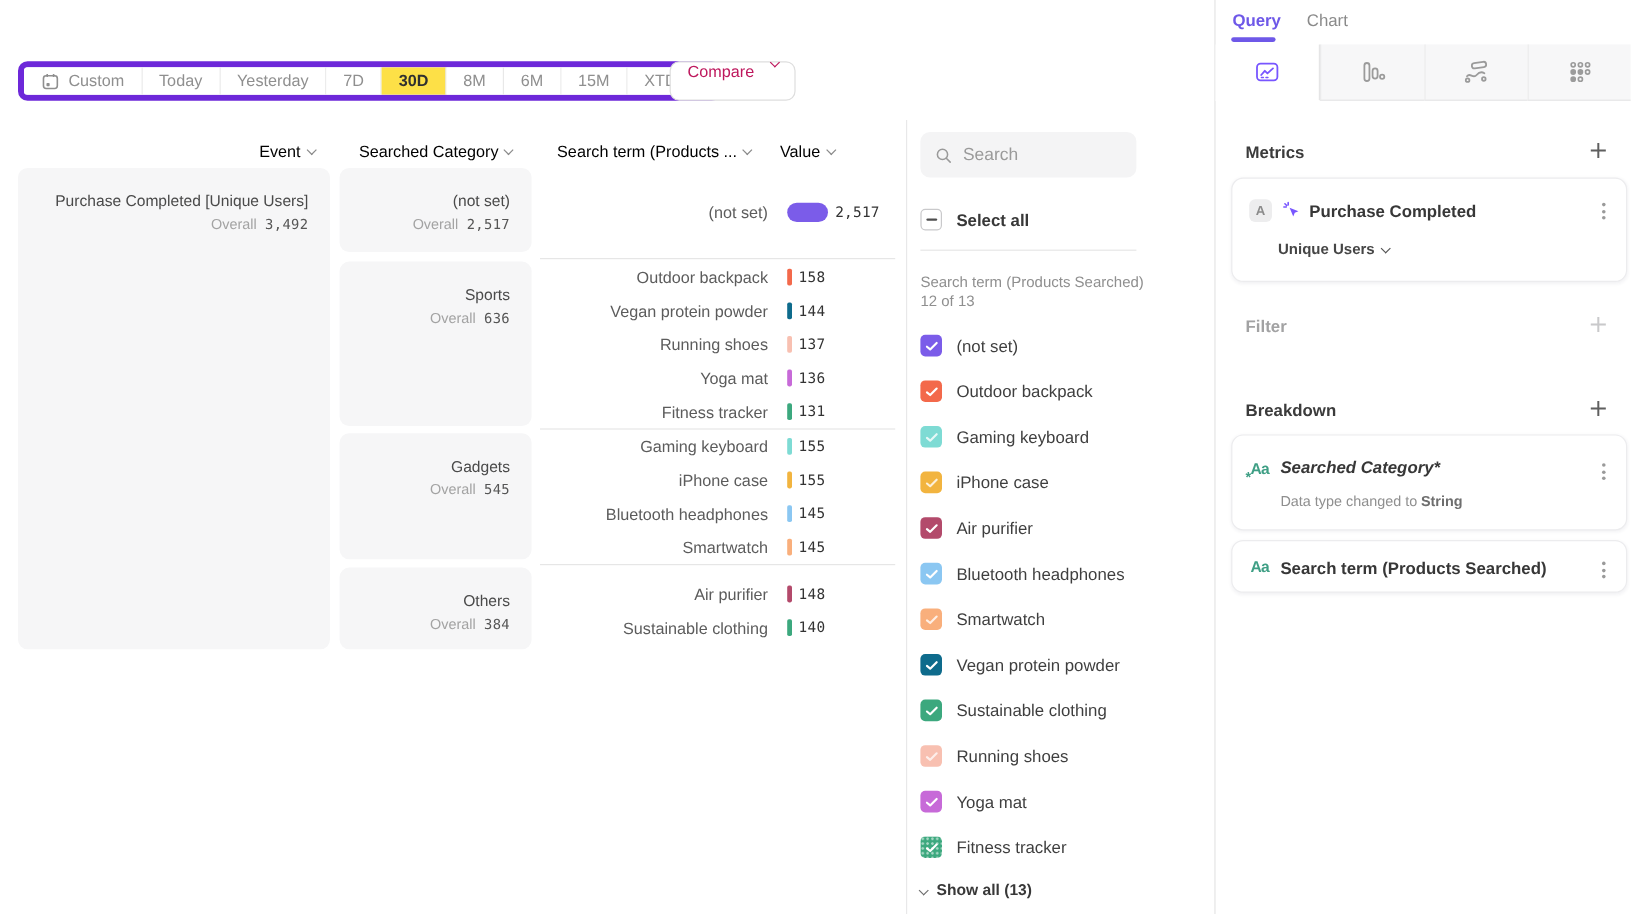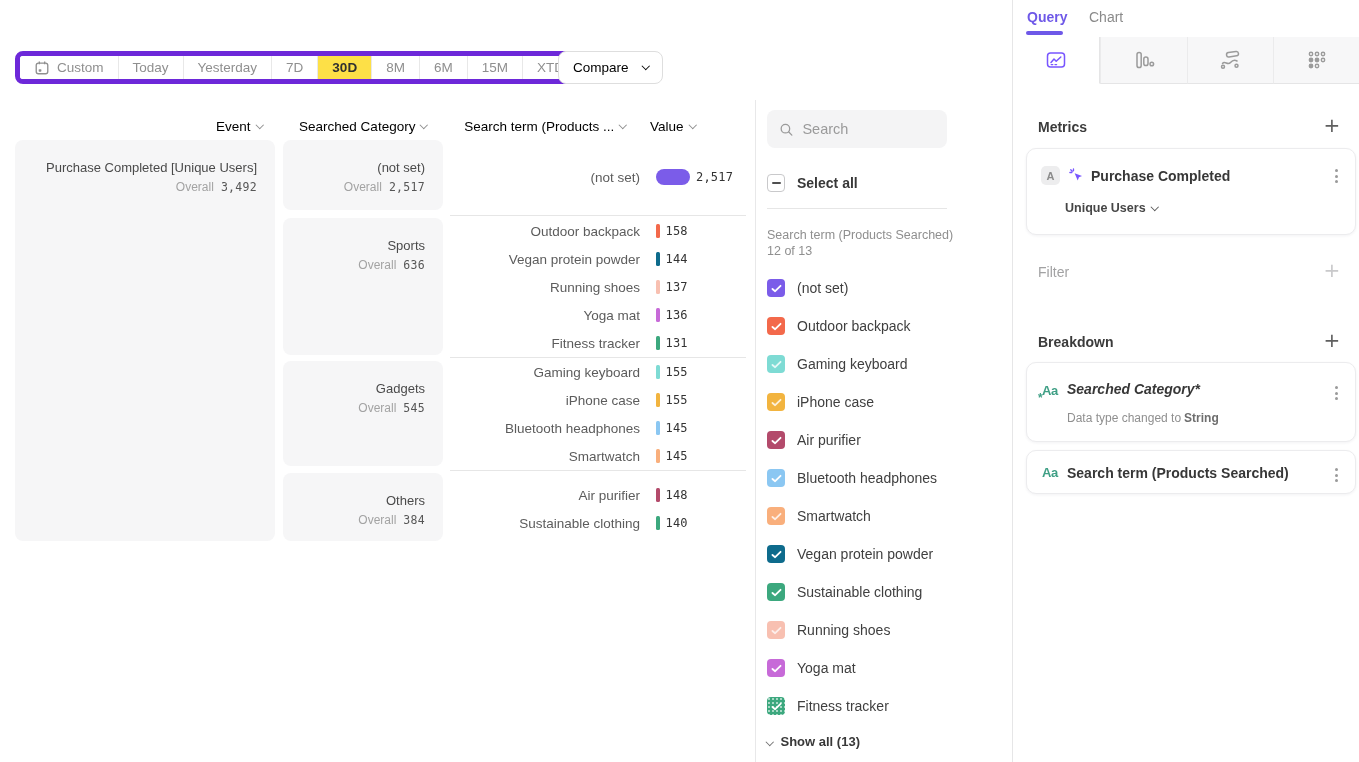--- a/index.html
+++ b/index.html
@@ -8,21 +8,21 @@
   .app{position:relative;width:1359px;height:762px;background:#fff;overflow:hidden}
   .mono{font-family:"DejaVu Sans Mono",monospace}
   .chev{display:inline-block;width:5.5px;height:5.5px;border-right:1.5px solid currentColor;border-bottom:1.5px solid currentColor;transform:rotate(45deg);margin-left:6px;margin-top:-3px;flex:0 0 auto}
   .kebab{display:flex;flex-direction:column;gap:2.5px;padding:3px;cursor:pointer}
   .kebab i{width:3px;height:3px;border-radius:50%;background:#9a9a9a}
   
   .seg-control{position:absolute;left:15px;top:51px;height:33px;display:flex;border:5px solid #6d28d9;border-radius:8px;background:#fff;overflow:hidden}
   .seg{display:flex;align-items:center;gap:7px;padding:0 14px;font-size:13.5px;color:#8f8f8f;background:#fff;border:0;border-right:1px solid #e8e8e8;cursor:pointer;font-family:inherit}
   .seg:last-child{border-right:0}
   .seg.active{background:#fde047;color:#303030;font-weight:700}
-  .tbtn{position:absolute;top:51px;height:33px;display:flex;align-items:center;gap:8px;padding:0 14px;border:1px solid #dedede;border-radius:8px;background:#fff;font-size:13.5px;font-weight:500;color:#000000;cursor:pointer;font-family:inherit}
+  .tbtn{position:absolute;top:51px;height:33px;display:flex;align-items:flex-start;gap:8px;padding:0 14px;border:1px solid #dedede;border-radius:8px;background:#fff;font-size:13.5px;font-weight:500;color:#be185d;cursor:pointer;font-family:inherit}
   #compare-btn{left:558px}
   #bartype-btn{left:862px}
   
   .colhdr{position:absolute;top:118px;height:16px;display:flex;align-items:center;font-size:13.5px;color:#000000;font-weight:500;white-space:nowrap}
   .colhdr .chev{color:#8a8a8a}
   #h-event{left:150px;width:112px;justify-content:flex-end}
   #h-cat{left:283px;width:160px;justify-content:center}
   #h-term{left:448px;width:194px;justify-content:center}
   #h-value{left:650px;width:82px;}
   
@@ -63,21 +63,21 @@
   .qpanel{position:absolute;left:1012px;top:0;width:347px;height:762px;border-left:1px solid #e6e6e7;background:#fff}
   .qtab{position:absolute;top:9px;font-size:14px;cursor:pointer}
   #tab-query{left:14px;font-weight:700}
   #tab-chart{left:76px;color:#8a8a8a;font-weight:500}
   .tab-underline{position:absolute;left:13px;top:31px;width:37px;height:3.5px;border-radius:2px}
   .ricons{position:absolute;left:0;top:37px;width:347px;height:47px;display:flex}
   .rtab{flex:1;display:flex;align-items:center;justify-content:center;background:#f7f7f8;border-bottom:1px solid #e5e5e6;border-left:1px solid #ebebec;cursor:pointer}
   .rtab:first-child{border-left:0}
   .rtab.active{background:#fff;border-bottom-color:#fff;border-right:1px solid #e5e5e6}
   .qhead{position:absolute;left:25px;font-size:14px;font-weight:700;color:#3b3b3b}
-  #filter-head{color:#a2a2a3;font-weight:400}
+  #filter-head{color:#a2a2a3;font-weight:700}
   .plus{position:absolute;right:18px;width:18px;text-align:center;font-size:20px;font-weight:400;color:#5f5f5f;cursor:pointer;line-height:18px;font-family:"DejaVu Sans",sans-serif}
   .plus.dim{color:#c9c9cb}
   .qcard{position:absolute;left:13px;width:330px;background:#fff;border:1px solid #ececee;border-radius:10px;box-shadow:0 1px 3px rgba(40,40,70,.06);cursor:pointer}
   .badge-a{position:absolute;left:14px;top:17px;width:19px;height:19px;background:#ededee;border-radius:5px;display:flex;align-items:center;justify-content:center;font-size:11px;font-weight:600;color:#8b8b8b}
   .metric-icon{position:absolute;left:40px;top:17px}
   .metric-name{position:absolute;left:64px;top:19px;font-size:14px;font-weight:600;color:#373737;white-space:nowrap}
   .metric-measure{position:absolute;left:38px;top:52px;font-size:12.5px;font-weight:600;color:#464646;display:flex;align-items:center;cursor:pointer}
   .metric-measure .chev{color:#555}
   .card-kebab{position:absolute;right:14px;top:17px}
   .aa{position:absolute;left:15px;font-size:13px;font-weight:700;letter-spacing:-.5px}

